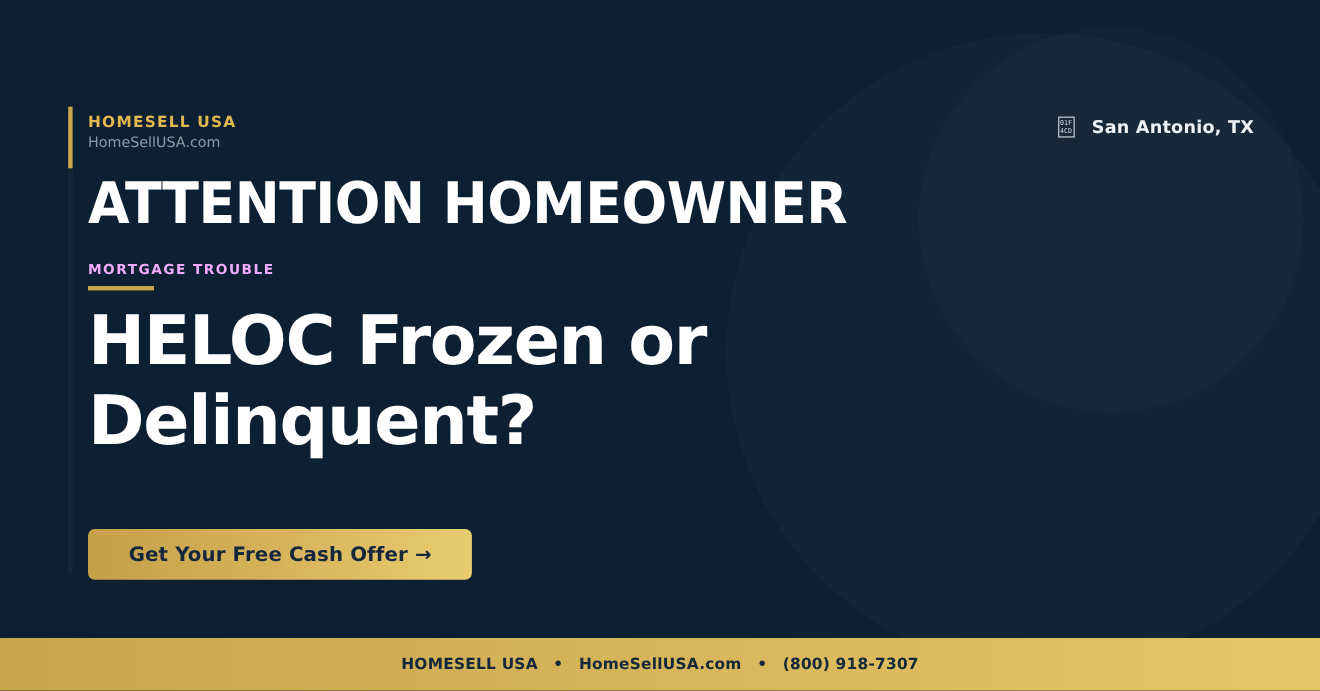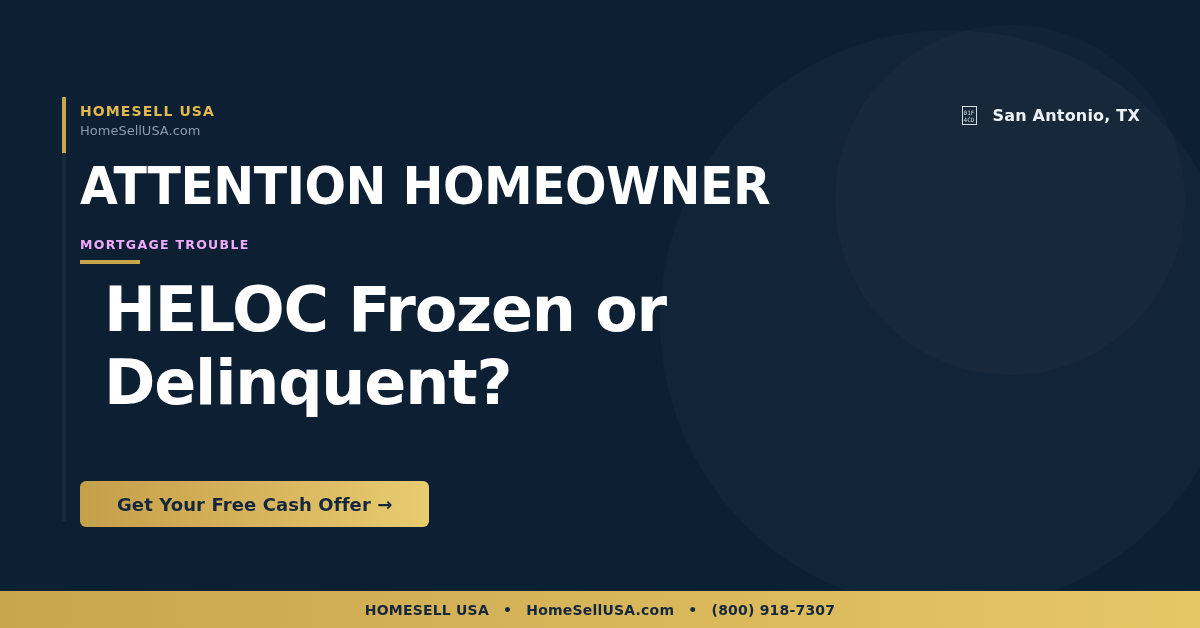--- a/index.html
+++ b/index.html
@@ -166,21 +166,20 @@
   .headline {
     position: absolute;
     left: 0;
     top: 274px;
     width: 700px;
     font-size: 62px;
     font-weight: bold;
     color: #ffffff;
     letter-spacing: -1.2px;
     line-height: 1.17;
-    margin-left: 24px;
   }
 
   .subhead {
     position: absolute;
     left: 0;
     top: 436px;
     font-size: 21px;
     font-weight: normal;
     color: #ccd5de;
     letter-spacing: -0.1px;
@@ -219,21 +218,21 @@
   .trust-sep {
     padding: 0 7px;
   }
 
   
   .footer-bar {
     position: absolute;
     left: 0;
     bottom: 0;
     width: 1200px;
-    height: 37px;
+    height: 48px;
     background: linear-gradient(90deg, #c9a54e 0%, #d7b559 50%, #e6c766 100%);
     display: flex;
     align-items: center;
     justify-content: center;
   }
   .footer-text {
     font-size: 14px;
     font-weight: bold;
     color: #14273c;
     letter-spacing: 0.2px;

